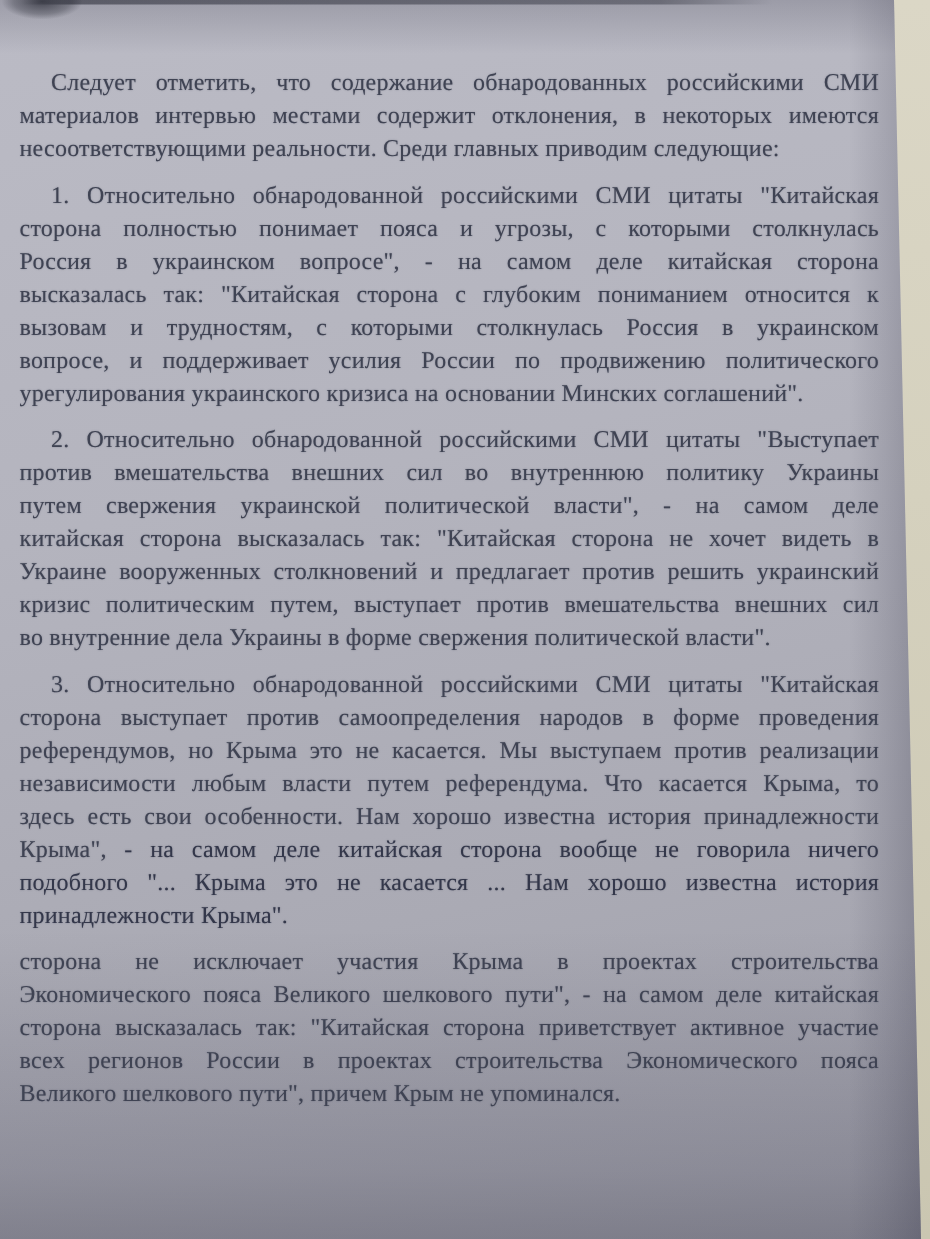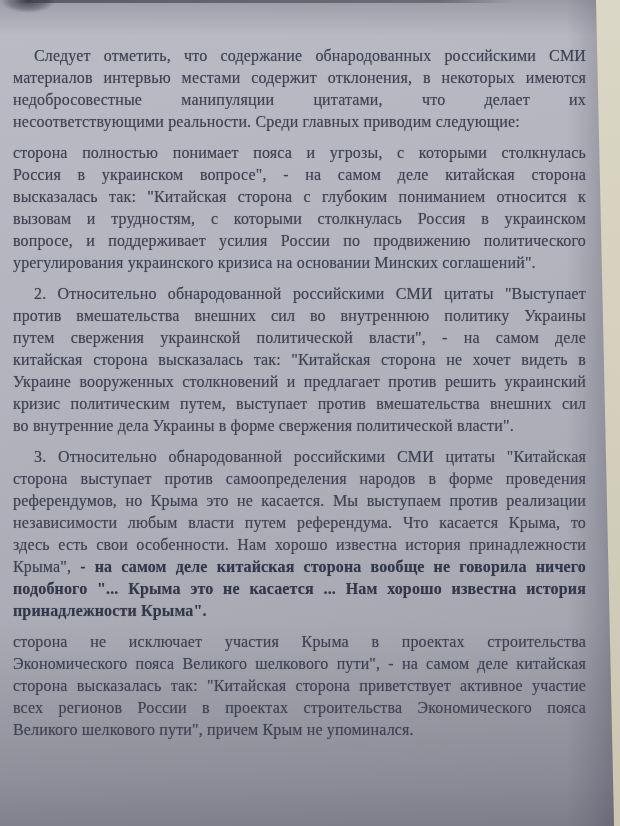--- a/index.html
+++ b/index.html
@@ -41,34 +41,34 @@
   .para { margin: 0 0 9px 0; }
   .line {
     height: 22px;
     line-height: 22px;
     text-align: justify;
     text-align-last: justify;
     overflow: hidden;
   }
   .line.first { text-indent: 21px; }
   .line.last { text-align-last: left; }
-  .b { font-weight: bold; color: #33374a; }
+  .b { font-weight: normal; color: #33374a; }
 </style>
 </head>
 <body>
 
 <div class="paper">
   <div class="doc">
       <div class="para">
         <div class="line first"><span>Следует отметить, что содержание обнародованных российскими СМИ</span></div>
         <div class="line"><span>материалов интервью местами содержит отклонения, в некоторых имеются</span></div>
-        <div class="line"><span>недобросовестные манипуляции цитатами, что делает их</span></div>
         <div class="line last"><span>несоответствующими реальности. Среди главных приводим следующие:</span></div>
       </div>
       <div class="para">
+        <div class="line first"><span>1. Относительно обнародованной российскими СМИ цитаты "Китайская</span></div>
         <div class="line"><span>сторона полностью понимает пояса и угрозы, с которыми столкнулась</span></div>
         <div class="line"><span>Россия в украинском вопросе", - на самом деле китайская сторона</span></div>
         <div class="line"><span>высказалась так: "Китайская сторона с глубоким пониманием относится к</span></div>
         <div class="line"><span>вызовам и трудностям, с которыми столкнулась Россия в украинском</span></div>
         <div class="line"><span>вопросе, и поддерживает усилия России по продвижению политического</span></div>
         <div class="line last"><span>урегулирования украинского кризиса на основании Минских соглашений".</span></div>
       </div>
       <div class="para">
         <div class="line first"><span>2. Относительно обнародованной российскими СМИ цитаты "Выступает</span></div>
         <div class="line"><span>против вмешательства внешних сил во внутреннюю политику Украины</span></div>

